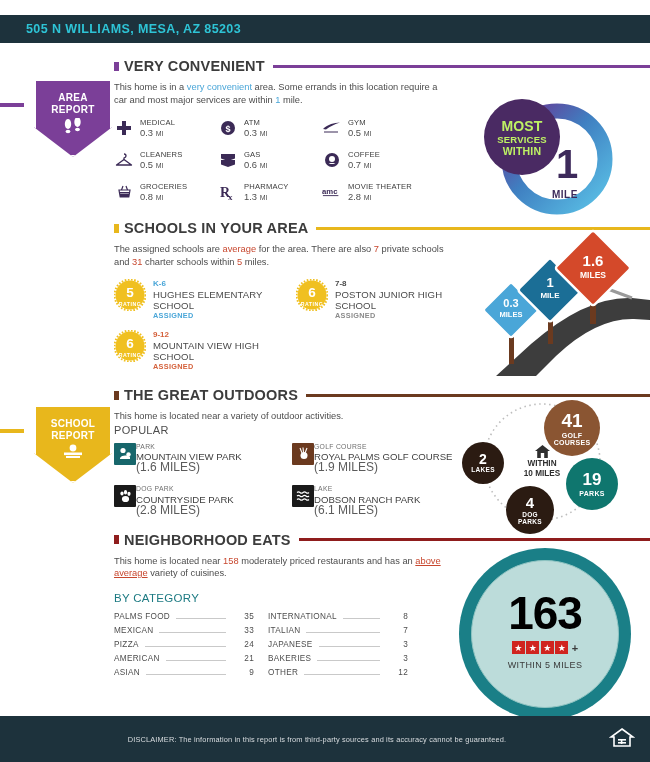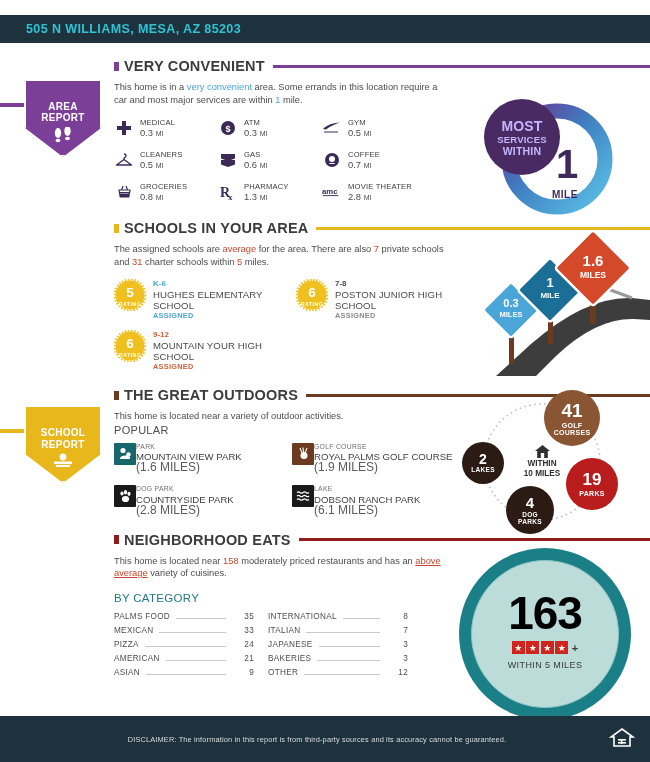--- a/index.html
+++ b/index.html
@@ -41,24 +41,24 @@
   .sec-body { padding-left: 114px; padding-right: 8px; }
   .blurb {
     font-size: 9.3px; line-height: 12.5px; color: #4d4d4d;
     margin-top: 4px; max-width: 330px;
   }
   .hl-blue { color: #4aa6d8; }
   .hl-red  { color: #c8472e; }
 
   
   .badge {
-    position: absolute; left: 24px;
+    position: absolute; left: 34px;
     width: 78px; height: 78px;
     display: flex; flex-direction: column;
-    align-items: center; justify-content: center;
+    align-items: center; justify-content: flex-start;
     padding-top: 11px;
     color: #fff;
     clip-path: polygon(0 0, 100% 0, 100% 62%, 50% 100%, 0 62%);
   }
   .badge .bline1, .badge .bline2 {
     font-size: 10px; font-weight: bold; letter-spacing: .3px; line-height: 11.5px;
   }
   .badge .bicon { margin-top: 3px; }
   .badge-stem {
     position: absolute; left: 0; width: 24px; height: 4px;
@@ -78,21 +78,21 @@
   .poi-txt .ds small { font-size: 7px; }
 
   
   .donut-wrap { position: absolute; right: 18px; top: 50px; width: 150px; height: 132px; }
   .donut-num { position: absolute; left: 74px; top: 52px;
                font-size: 40px; font-weight: bold; color: #3d2a5b; line-height: 38px; }
   .donut-mile { position: absolute; left: 70px; top: 96px;
                font-size: 10px; font-weight: bold; color: #3d2a5b; letter-spacing: .5px; }
   .donut-bubble {
     position: absolute; left: 2px; top: 6px; width: 76px; height: 76px;
-    border-radius: 50%; background: #4a2a63; color: #c4b5fd;
+    border-radius: 50%; background: #4a2a63; color: #bef264;
     display: flex; flex-direction: column; align-items: center; justify-content: center;
   }
   .donut-bubble .l1 { font-size: 14px; font-weight: bold; letter-spacing: .2px; }
   .donut-bubble .l2 { font-size: 9.5px; font-weight: bold; letter-spacing: .2px; }
   .donut-bubble .l3 { font-size: 10.5px; font-weight: bold; letter-spacing: .2px; }
 
   
   .sch-grid { display: grid; grid-template-columns: 182px 182px; row-gap: 9px; margin-top: 11px; }
   .sch { display: flex; gap: 7px; }
   .seal { width: 32px; height: 32px; flex: none; position: relative; }
@@ -386,21 +386,21 @@
         <div class="seal">
           <svg class="sv" viewBox="0 0 32 32">
               <circle cx="16" cy="16" r="14.5" fill="#f0c020"></circle>
               <circle cx="16" cy="16" r="15.5" fill="none" stroke="#f0c020" stroke-width="2" stroke-dasharray="1.6 1.6"></circle>
             </svg>
           <div class="num">6</div>
           <div class="rt">RATING</div>
         </div>
         <div class="sch-txt">
           <div class="gr" style="color:#d4603a;">9-12</div>
-          <div class="nm">MOUNTAIN YOUR HIGH SCHOOL</div>
+          <div class="nm">MOUNTAIN VIEW HIGH SCHOOL</div>
           <div class="as" style="color:#d4603a;">ASSIGNED</div>
         </div>
       </div>
     </div>
   </div>
 </div>
 
 <div class="road-wrap">
   <svg width="214" height="152" viewBox="0 0 214 152">
     <path d="M60 152 L95 120 Q150 72 196 74 L214 76 L214 96 L198 95 Q160 94 120 132 L100 152 Z" fill="#3d3d3d"></path>
@@ -501,25 +501,25 @@
       </div>
     </div>
   </div>
 </div>
 
 <div class="bubbles-wrap">
   <svg width="190" height="160" viewBox="0 0 190 160" style="position:absolute;inset:0;">
     <circle cx="92" cy="80" r="58" fill="none" stroke="#bdbdbd" stroke-width="1.6" stroke-dasharray="1.5 3.5"></circle>
   </svg>
 
-  <div class="bub" style="left:94px;top:8px;width:56px;height:56px;background:#8a5532;">
+  <div class="bub" style="left:94px;top:18px;width:56px;height:56px;background:#8a5532;">
     <div class="bn" style="font-size:19px;">41</div>
     <div class="bl" style="font-size:7px;margin-top:2px;width:50px;">GOLF COURSES</div>
   </div>
-  <div class="bub" style="left:116px;top:76px;width:52px;height:52px;background:#b91c1c;">
+  <div class="bub" style="left:116px;top:76px;width:52px;height:52px;background:#0f766e;">
     <div class="bn" style="font-size:17px;">19</div>
     <div class="bl" style="font-size:7px;margin-top:2px;">PARKS</div>
   </div>
   <div class="bub" style="left:56px;top:104px;width:48px;height:48px;background:#2b1b12;">
     <div class="bn" style="font-size:15px;">4</div>
     <div class="bl" style="font-size:6.5px;margin-top:2px;width:40px;">DOG PARKS</div>
   </div>
   <div class="bub" style="left:12px;top:60px;width:42px;height:42px;background:#2b1b12;">
     <div class="bn" style="font-size:14px;">2</div>
     <div class="bl" style="font-size:6.5px;margin-top:1px;">LAKES</div>

